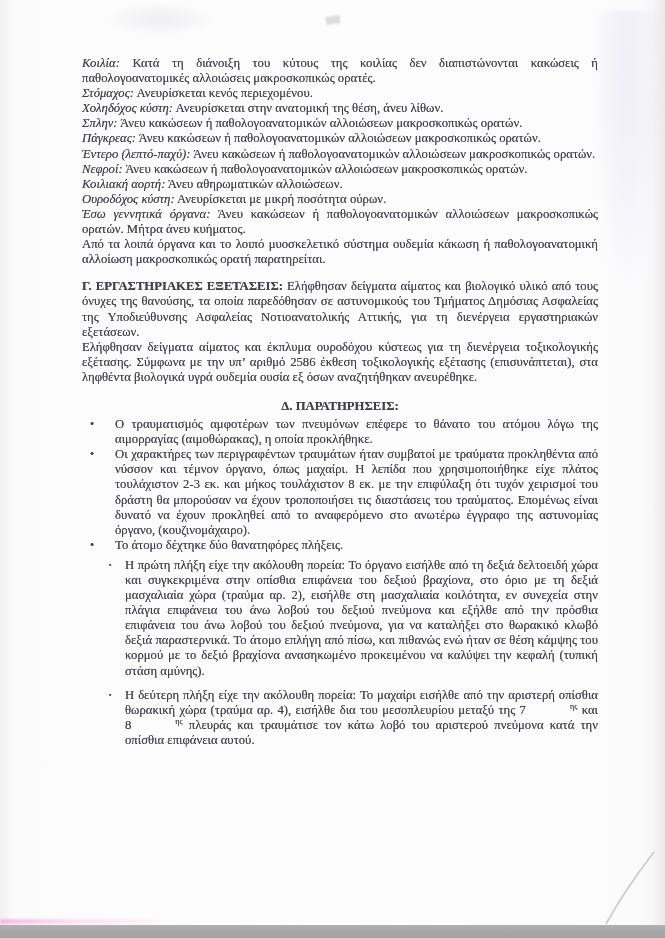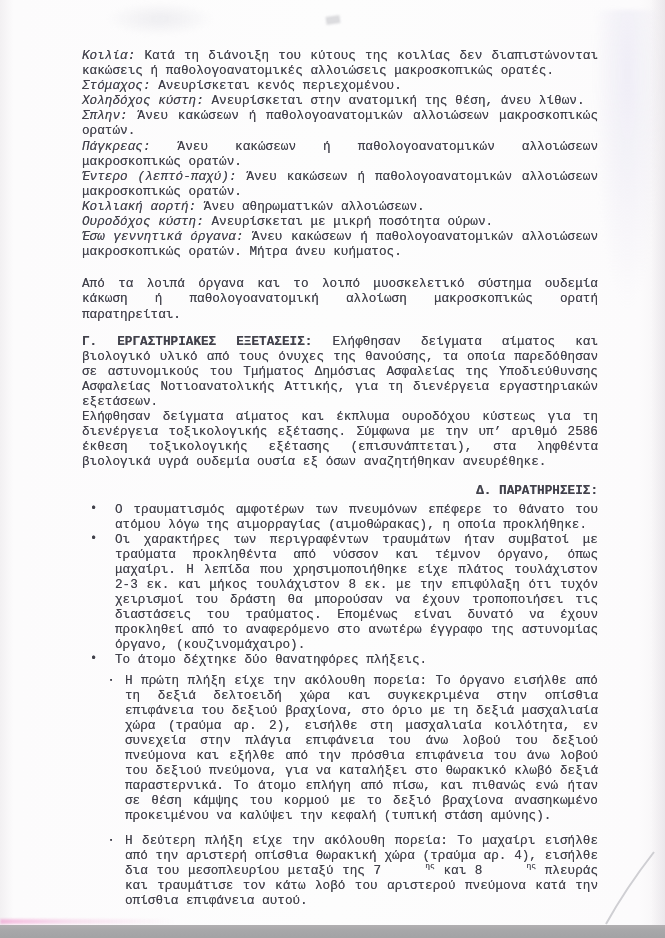--- a/index.html
+++ b/index.html
@@ -7,34 +7,33 @@
     width: 665px; height: 938px;
     overflow: hidden;
     position: relative;
     font-family: "Liberation Serif", "DejaVu Serif", serif;
     background: linear-gradient(90deg, #f2f0f2 0%, #fcfbfc 2%, #fdfdfd 50%, #fcfbfc 96%, #f6f4f6 100%);
     color: #41414b;
   }
   .page { position: absolute; inset: 0; }
   .content {
     position: absolute;
-    left: 82px; top: 48px;
+    left: 82px; top: 56px;
     width: 516px;
     font-size: 12.7px;
     line-height: 15.1px;
     text-align: justify;
     text-shadow: 0 0 0.6px rgba(62,62,74,0.65);
-    font-family: Liberation Mono, monospace;
   }
   p { margin: 0; }
   .it { font-style: italic; }
   .bold { font-weight: bold; }
-  .summary { margin-top: 17px; }
+  .summary { margin-top: 0; }
   .sec-c { margin-top: 12px; }
-  .heading-d { margin-top: 14px; text-align: right; }
+  .heading-d { margin-top: 14px; text-align: center; }
   .bullet { display: flex; }
   .bullet .mk {
     flex: none; width: 33px; padding-left: 8px; box-sizing: border-box;
     font-size: 12px;
   }
   .bullet .tx { flex: 1 1 auto; text-align: justify; }
   .bullets { margin-top: 3px; }
   .sub { display: flex; margin-left: 26px; }
   .sub .mk {
     flex: none; width: 17px; padding-left: 1px; box-sizing: border-box;
@@ -87,20 +86,21 @@
 
   <div class="content">
 
     <div class="organ-block">
       <p><span class="it">Κοιλία:</span><span> Κατά τη διάνοιξη του κύτους της  κοιλίας δεν διαπιστώνονται κακώσεις ή παθολογοανατομικές αλλοιώσεις μακροσκοπικώς ορατές.</span></p>
       <p><span class="it">Στόμαχος:</span><span> Ανευρίσκεται κενός περιεχομένου.</span></p>
       <p><span class="it">Χοληδόχος κύστη:</span><span> Ανευρίσκεται στην ανατομική της θέση, άνευ λίθων.</span></p>
       <p><span class="it">Σπλην:</span><span> Άνευ κακώσεων ή παθολογοανατομικών αλλοιώσεων μακροσκοπικώς ορατών.</span></p>
       <p><span class="it">Πάγκρεας:</span><span> Άνευ κακώσεων ή παθολογοανατομικών αλλοιώσεων μακροσκοπικώς ορατών.</span></p>
       <p><span class="it">Έντερο (λεπτό-παχύ):</span><span> Άνευ κακώσεων ή παθολογοανατομικών αλλοιώσεων μακροσκοπικώς ορατών.</span></p>
+      <p><span class="it">Νεφροί:</span><span> Άνευ κακώσεων ή παθολογοανατομικών αλλοιώσεων μακροσκοπικώς ορατών.</span></p>
       <p><span class="it">Κοιλιακή αορτή:</span><span> Άνευ αθηρωματικών αλλοιώσεων.</span></p>
       <p><span class="it">Ουροδόχος κύστη:</span><span> Ανευρίσκεται με μικρή ποσότητα ούρων.</span></p>
       <p><span class="it">Έσω γεννητικά όργανα:</span><span> Άνευ κακώσεων ή παθολογοανατομικών αλλοιώσεων μακροσκοπικώς ορατών. Μήτρα άνευ κυήματος.</span></p>
     </div>
 
     <p class="summary">Από τα λοιπά όργανα και το λοιπό μυοσκελετικό σύστημα ουδεμία κάκωση ή παθολογοανατομική αλλοίωση μακροσκοπικώς ορατή παρατηρείται.</p>
 
     <p class="sec-c"><span class="bold">Γ. ΕΡΓΑΣΤΗΡΙΑΚΕΣ ΕΞΕΤΑΣΕΙΣ:</span><span> Ελήφθησαν δείγματα αίματος και βιολογικό υλικό από τους όνυχες της θανούσης, τα οποία παρεδόθησαν σε αστυνομικούς του Τμήματος Δημόσιας Ασφαλείας της Υποδιεύθυνσης Ασφαλείας Νοτιοανατολικής Αττικής, για τη διενέργεια εργαστηριακών εξετάσεων.</span></p>
 
     <p>Ελήφθησαν δείγματα αίματος και έκπλυμα ουροδόχου κύστεως για τη διενέργεια τοξικολογικής εξέτασης. Σύμφωνα με την υπ’ αριθμό 2586 έκθεση τοξικολογικής εξέτασης (επισυνάπτεται), στα ληφθέντα βιολογικά υγρά ουδεμία ουσία εξ όσων αναζητήθηκαν ανευρέθηκε.</p>

